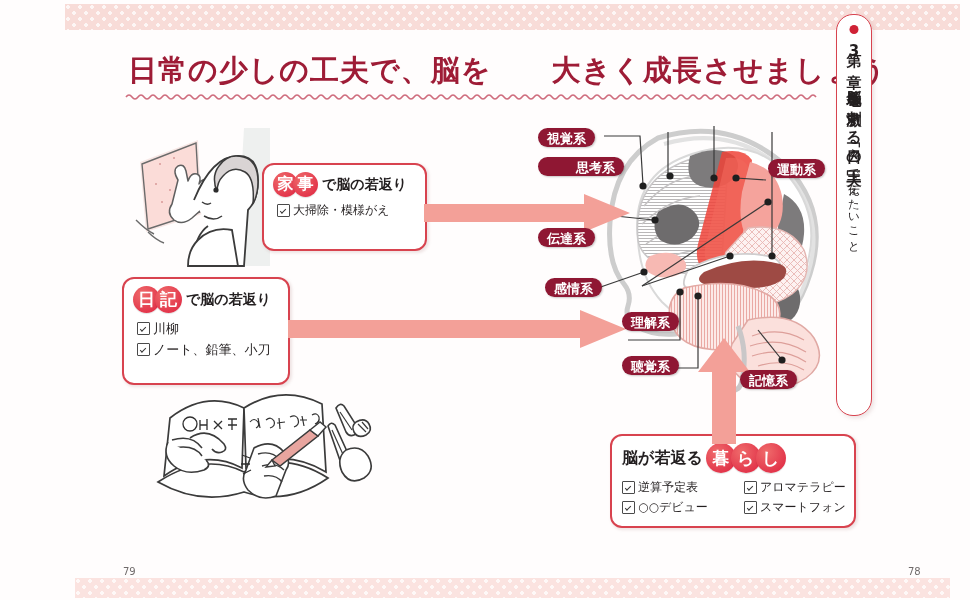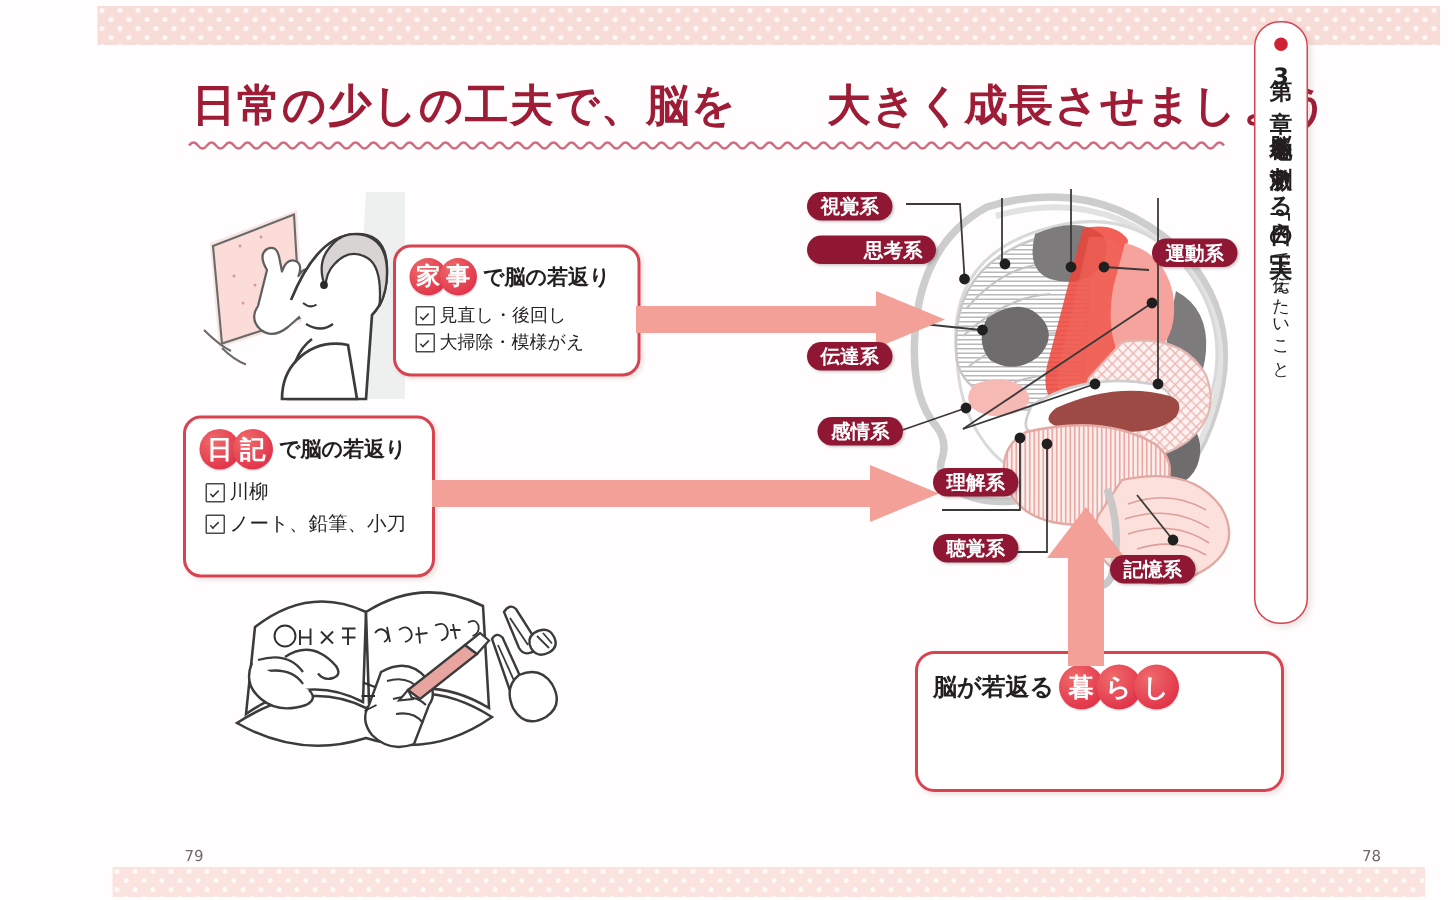--- a/index.html
+++ b/index.html
@@ -90,21 +90,21 @@
   #box-kaji .kanji-pill span{width:25px;height:25px;font-size:16px;}
   #box-kaji .chk{font-size:12px;line-height:18px;margin-left:4px;}
 
   
   #box-nikki{left:122px;top:277px;width:168px;height:108px;padding:7px 9px;}
   #box-nikki .box-title{font-size:14px;margin-bottom:5px;}
   #box-nikki .kanji-pill span{width:27px;height:27px;font-size:17px;}
   #box-nikki .chk{font-size:13px;line-height:21px;margin-left:4px;}
 
   
-  #box-kurashi{left:610px;top:434px;width:246px;height:94px;padding:7px 10px;border-radius:13px;}
+  #box-kurashi{left:610px;top:434px;width:246px;height:94px;padding:7px 10px;}
   #box-kurashi .box-title{font-size:16px;margin-bottom:5px;}
   #box-kurashi .kanji-pill span{width:30px;height:30px;font-size:17px;}
   #box-kurashi .grid{display:grid;grid-template-columns:122px 1fr;row-gap:1px;}
   #box-kurashi .chk{font-size:12px;line-height:19px;}
 
   
   .blabel{
     position:absolute;background:#8f1733;color:#fff;font-weight:bold;
     border-radius:10px;font-size:13px;line-height:21px;height:19px;
     padding:0 9px;white-space:nowrap;box-sizing:border-box;
@@ -319,24 +319,20 @@
   <div class="infobox" id="box-kaji">
     <div class="box-title">
       <span class="kanji-pill">
         <span>家</span>
         <span>事</span>
       </span>
       <span style="margin-left:4px;">で脳の若返り</span>
     </div>
     <div class="chk">
       <span class="cb"></span>
-      <span>見直し・後回し</span>
-    </div>
-    <div class="chk">
-      <span class="cb"></span>
       <span>大掃除・模様がえ</span>
     </div>
   </div>
 
   <div class="infobox" id="box-nikki">
     <div class="box-title">
       <span class="kanji-pill">
         <span>日</span>
         <span>記</span>
       </span>
@@ -354,18 +350,36 @@
 
   <div class="infobox" id="box-kurashi">
     <div class="box-title">
       <span style="margin-right:3px;">脳が若返る</span>
       <span class="kanji-pill">
         <span>暮</span>
         <span>ら</span>
         <span>し</span>
       </span>
     </div>
+    <div class="grid">
+      <div class="chk">
+        <span class="cb"></span>
+        <span>逆算予定表</span>
+      </div>
+      <div class="chk">
+        <span class="cb"></span>
+        <span>アロマテラピー</span>
+      </div>
+      <div class="chk">
+        <span class="cb"></span>
+        <span>○○デビュー</span>
+      </div>
+      <div class="chk">
+        <span class="cb"></span>
+        <span>スマートフォン</span>
+      </div>
+    </div>
   </div>
 
   <div class="pageno" id="pn-left">79</div>
   <div class="pageno" id="pn-right">78</div>
 
 </div>
 
 </body></html>

